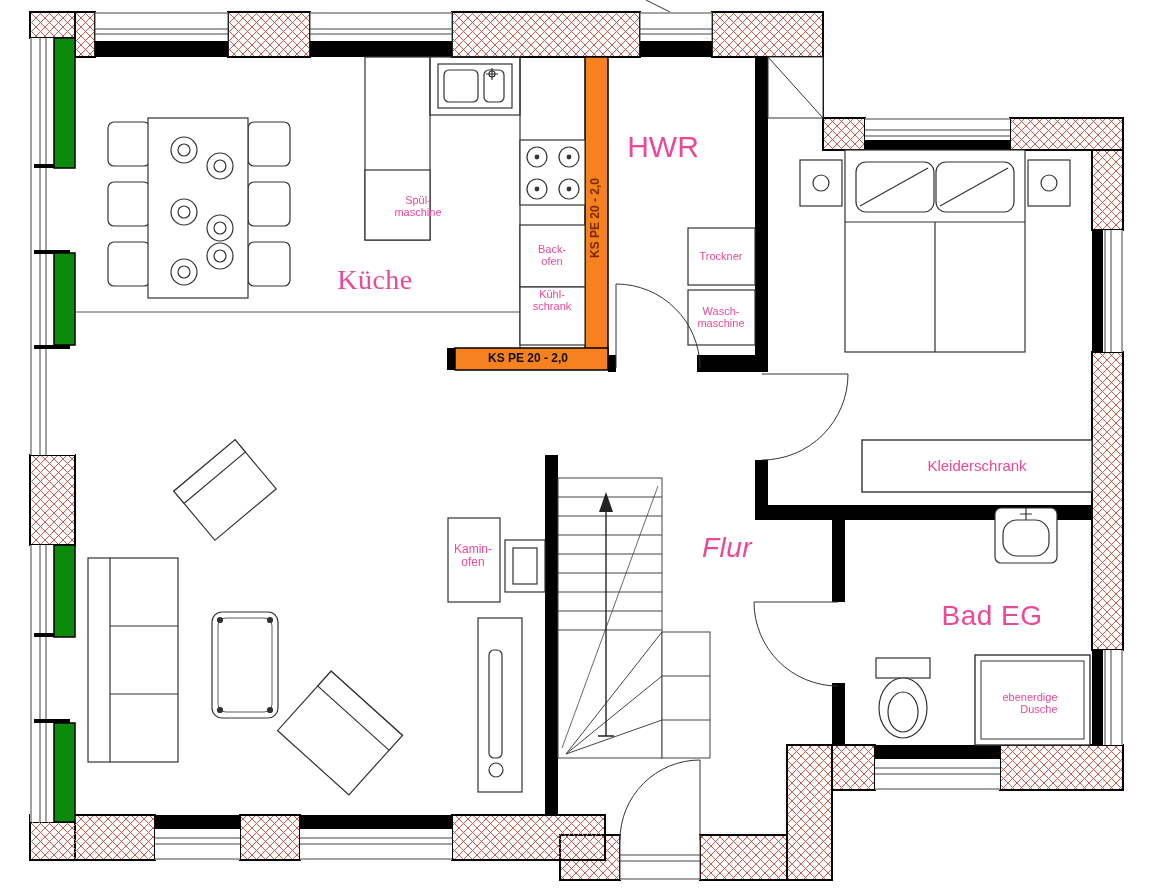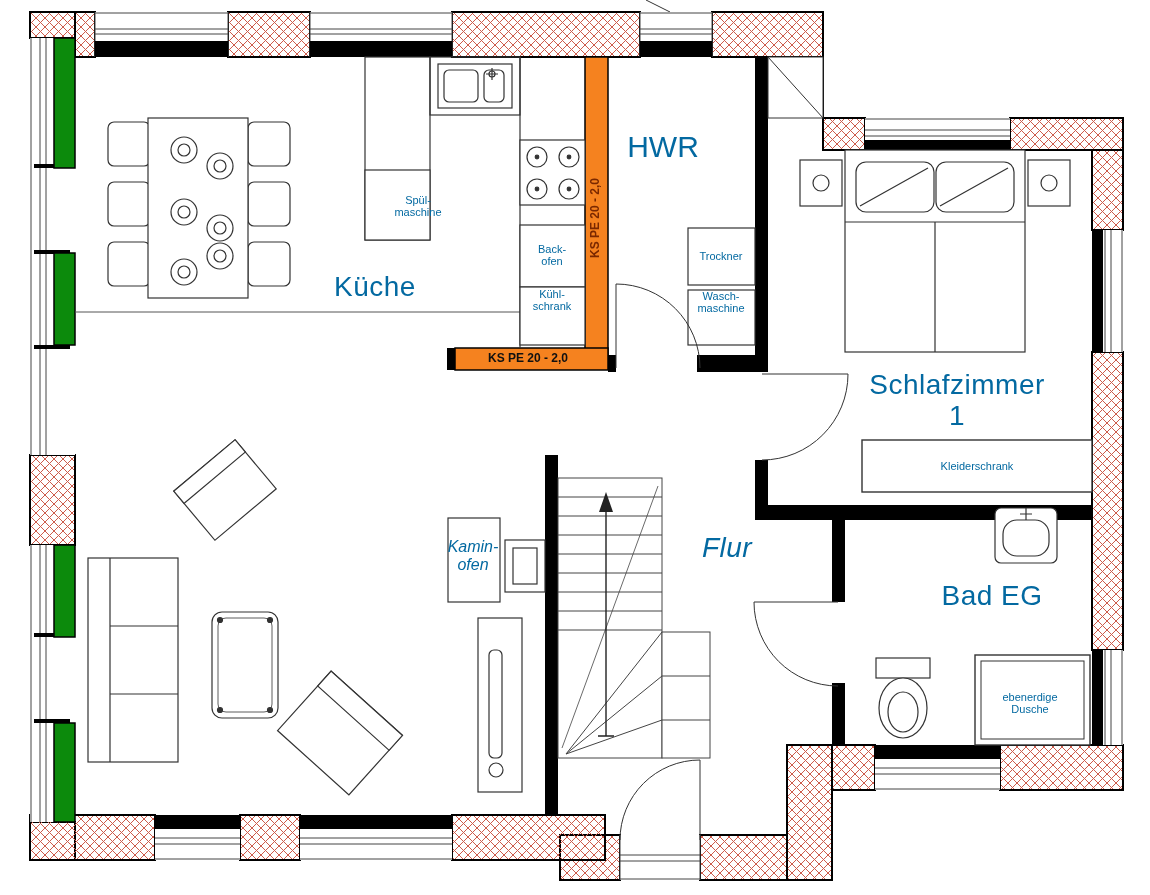--- a/index.html
+++ b/index.html
@@ -1,20 +1,20 @@
 <!DOCTYPE html>
 <html><head>
 <meta charset="utf-8">
 <style>
   html,body{margin:0;padding:0;background:#fff;}
   .plan{position:relative;width:1150px;height:895px;background:#ffffff;overflow:hidden;
         font-family:"Liberation Sans", sans-serif;}
   .plan svg{position:absolute;left:0;top:0;}
   .lbl{position:absolute;transform:translate(-50%,-50%);white-space:pre-line;text-align:center;
-       color:#0369a1;line-height:1.12;z-index:5;}
+       color:#ec4899;line-height:1.12;z-index:5;}
   .room{font-size:28px;letter-spacing:0.5px;}
   .room-big{font-size:30px;}
   .sm{font-size:11px;}
   .md{font-size:11px;}
   .boxbg{background:#ffffff;padding:1px 3px;}
   .vert{transform:translate(-50%,-50%) rotate(-90deg);color:#7a2800;font-size:12px;font-weight:bold;
         white-space:nowrap;}
   .ks-h{font-size:12px;font-weight:bold;color:#111;white-space:nowrap;}
 </style>
 </head>
@@ -269,37 +269,36 @@
   </g>
 
   <g fill="none" stroke="#333" stroke-width="1">
     <path d="M616,368 V284 M616,284 A84,84 0 0 1 700,368"></path>
     <path d="M762,374 H848 M848,374 A86,86 0 0 1 762,460"></path>
     <path d="M838,602 H754 M754,602 A84,84 0 0 0 838,686"></path>
     <path d="M700,840 V760 M700,760 A80,80 0 0 0 620,840"></path>
   </g>
 </svg>
 
-<div class="lbl room" style="left:375px;top:287px;">Küche</div>
+<div class="lbl room" style="left:375px;top:280px;font-family:Liberation Serif, serif;">Küche</div>
 <div class="lbl room-big" style="left:663px;top:147px;">HWR</div>
-<div class="lbl room" style="left:957px;top:400px;">Schlafzimmer 1</div>
 <div class="lbl room" style="left:727px;top:548px;font-style:italic;">Flur</div>
-<div class="lbl room" style="left:992px;top:596px;">Bad EG</div>
+<div class="lbl room" style="left:992px;top:616px;">Bad EG</div>
 
 <div class="lbl sm" style="left:418px;top:206px;">Spül-
 maschine</div>
 <div class="lbl md" style="left:552px;top:255px;">Back-
 ofen</div>
 <div class="lbl sm" style="left:552px;top:300px;">Kühl-
 schrank</div>
 <div class="lbl sm" style="left:721px;top:256px;">Trockner</div>
-<div class="lbl sm" style="left:721px;top:302px;">Wasch-
+<div class="lbl sm" style="left:721px;top:317px;">Wasch-
 maschine</div>
-<div class="lbl" style="left:977px;top:466px;font-size:11px;">Kleiderschrank</div>
-<div class="lbl sm" style="left:473px;top:556px;font-size:16px;font-style:italic;">Kamin-
+<div class="lbl" style="left:977px;top:466px;font-size:15px;">Kleiderschrank</div>
+<div class="lbl sm" style="left:473px;top:556px;font-size:12px;">Kamin-
 ofen</div>
-<div class="lbl md boxbg" style="left:1030px;top:703px;text-align:center;">ebenerdige
+<div class="lbl md boxbg" style="left:1030px;top:703px;text-align:right;">ebenerdige
 Dusche</div>
 
 <div class="lbl vert" style="left:596px;top:218px;">KS PE 20 - 2,0</div>
 <div class="lbl ks-h" style="left:528px;top:359px;">KS PE 20 - 2,0</div>
 
 </div>
 
 </body></html>

